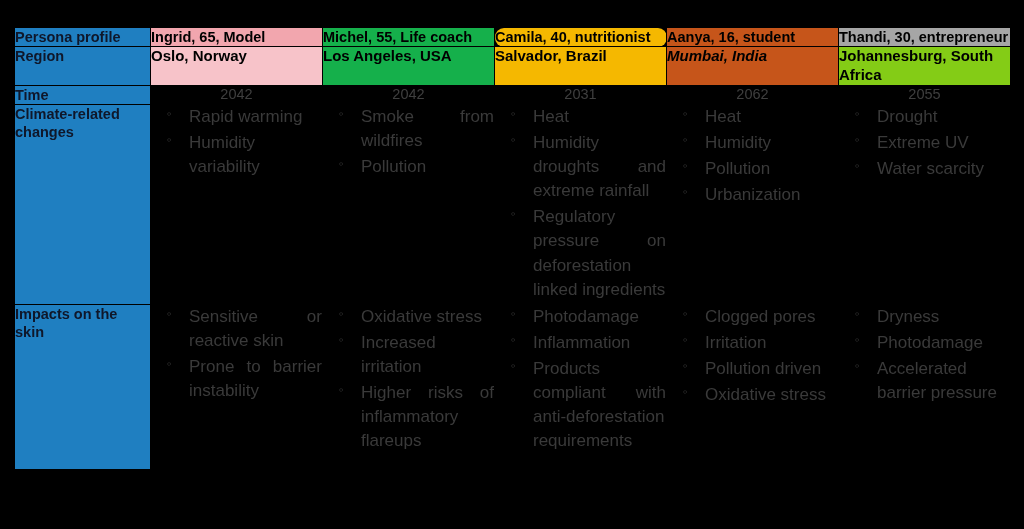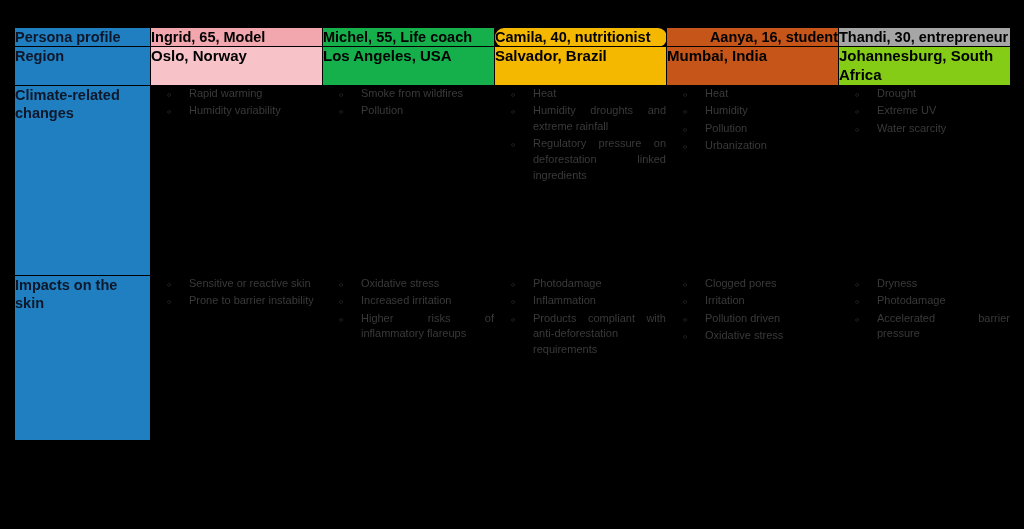--- a/index.html
+++ b/index.html
@@ -46,48 +46,48 @@
   .persona-cell {
     font-size: 14.5px;
     font-weight: bold;
     line-height: 1.25;
     padding: 8px 8px 8px 10px;
     color: #000000;
   }
   .p0 { background: #F2A6AE; margin-top: 29px; }
   .p1 { background: #15B04B; }
   .p2 { background: #F5B800; border-radius: 9px; }
-  .p3 { background: #C6551A; color:#000;text-align:right; }
+  .p3 { background: #C6551A; color:#000; }
   .p4 { background: #A6A6A6; }
 
   .region-cell {
     font-size: 15px;
     font-weight: bold;
     line-height: 1.25;
     padding: 8px 8px 8px 10px;
     color: #000000;
   }
   .r0 { background: #F7C3C9; }
   .r1 { background: #15B04B; }
   .r2 { background: #F5B800; }
-  .r3 { background: #C6551A; }
+  .r3 { background: #C6551A; font-style: italic; }
   .r4 { background: #84cc16; }
 
   .time-cell {
     background: #000000;
     color: #3F3F3F;
     font-size: 14.5px;
     text-align: center;
     padding: 8px 0 8px 0;
     font-weight: normal;
   }
   .data-cell {
     background: #000000;
     color: #3A3A3A;
-    font-size: 11px;
+    font-size: 17px;
     padding: 8px 10px 10px 10px;
   }
   .data-cell ul {
     margin: 0;
     padding: 0 0 0 16px;
     list-style: none;
   }
   .data-cell li {
     position: relative;
     line-height: 1.42;
@@ -133,20 +133,28 @@
 
       <tr>
         <td class="row-label">Region</td>
         <td class="region-cell r0">Oslo, Norway</td>
         <td class="region-cell r1">Los Angeles, USA</td>
         <td class="region-cell r2">Salvador, Brazil</td>
         <td class="region-cell r3">Mumbai, India</td>
         <td class="region-cell r4">Johannesburg, South Africa</td>
       </tr>
 
+      <tr>
+        <td class="row-label">Time</td>
+        <td class="time-cell">2042</td>
+        <td class="time-cell">2042</td>
+        <td class="time-cell">2031</td>
+        <td class="time-cell">2062</td>
+        <td class="time-cell">2055</td>
+      </tr>
 
       <tr class="tall">
         <td class="row-label">Climate-related changes</td>
         <td class="data-cell">
             <ul>
               <li>Rapid warming</li>
               <li>Humidity variability</li>
             </ul>
           </td>
         <td class="data-cell">

